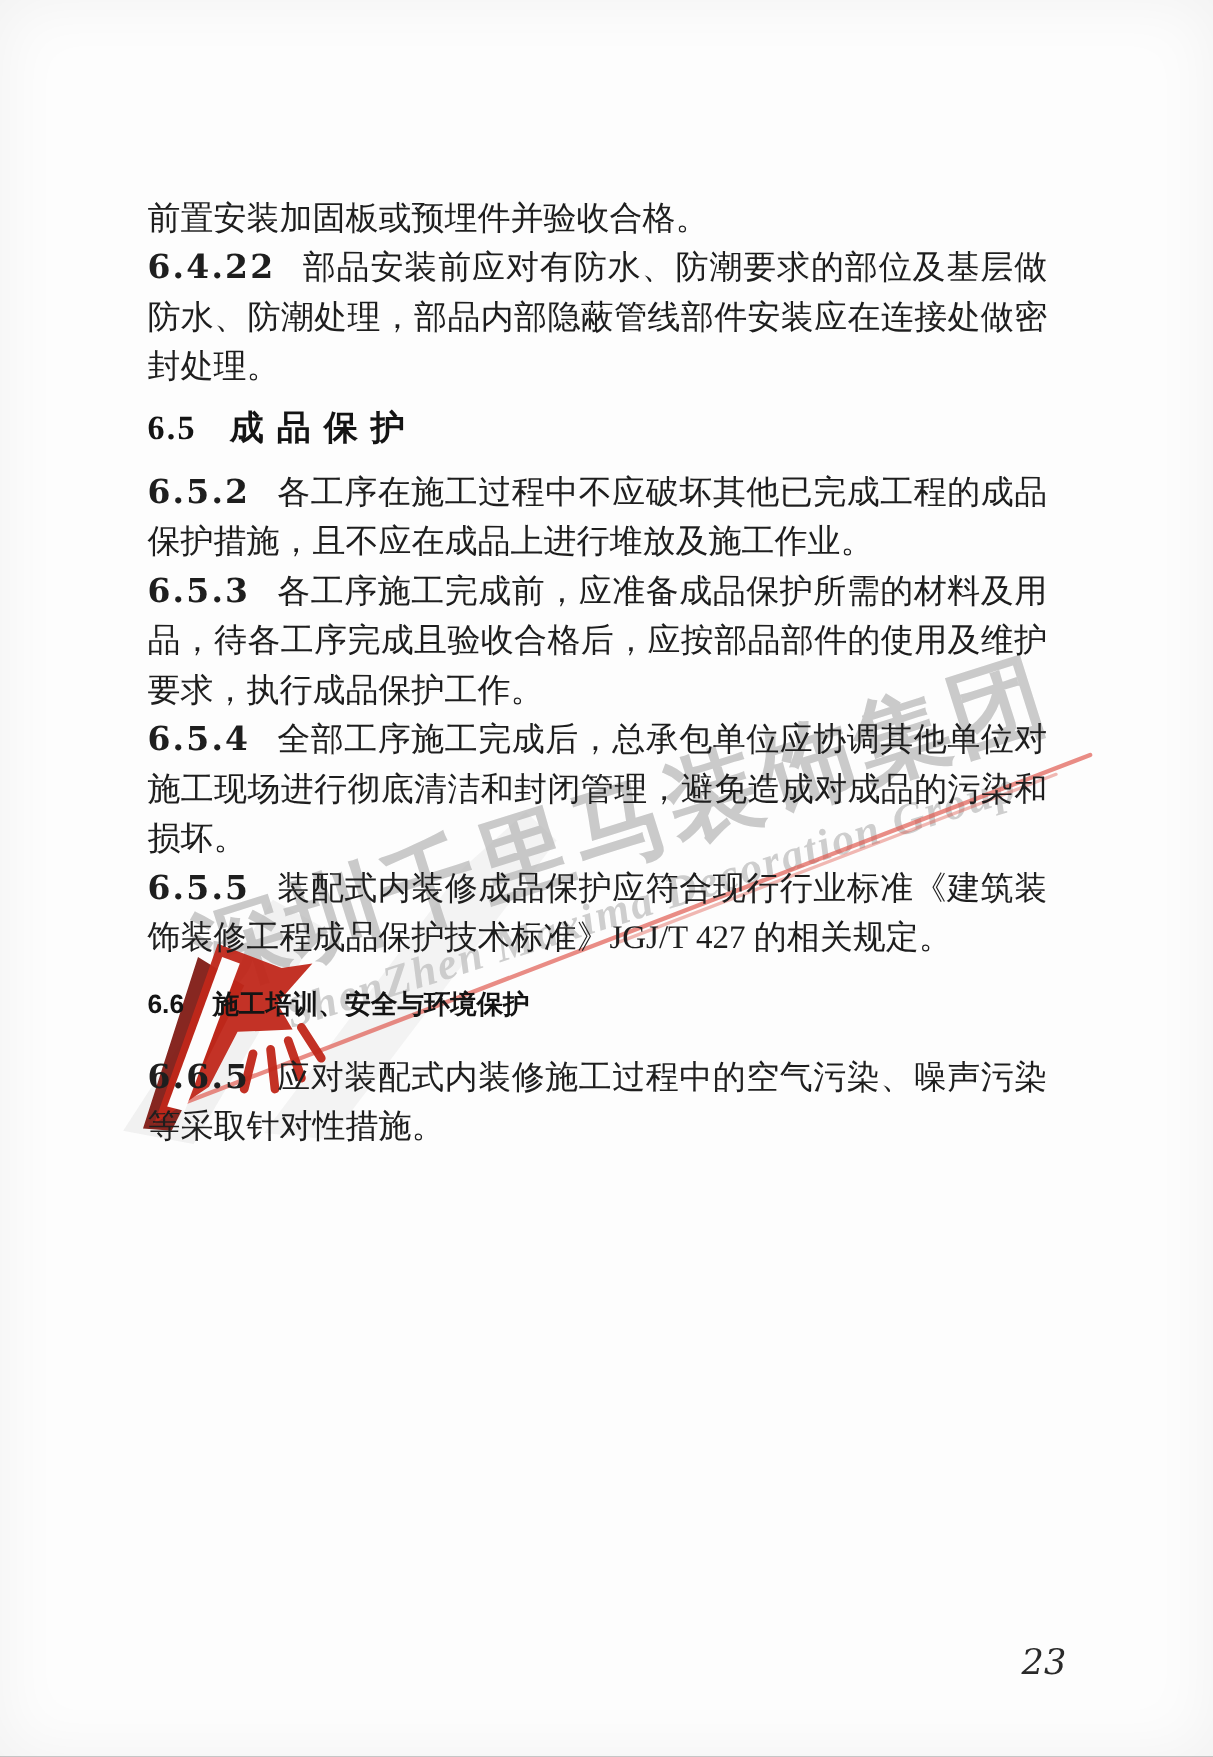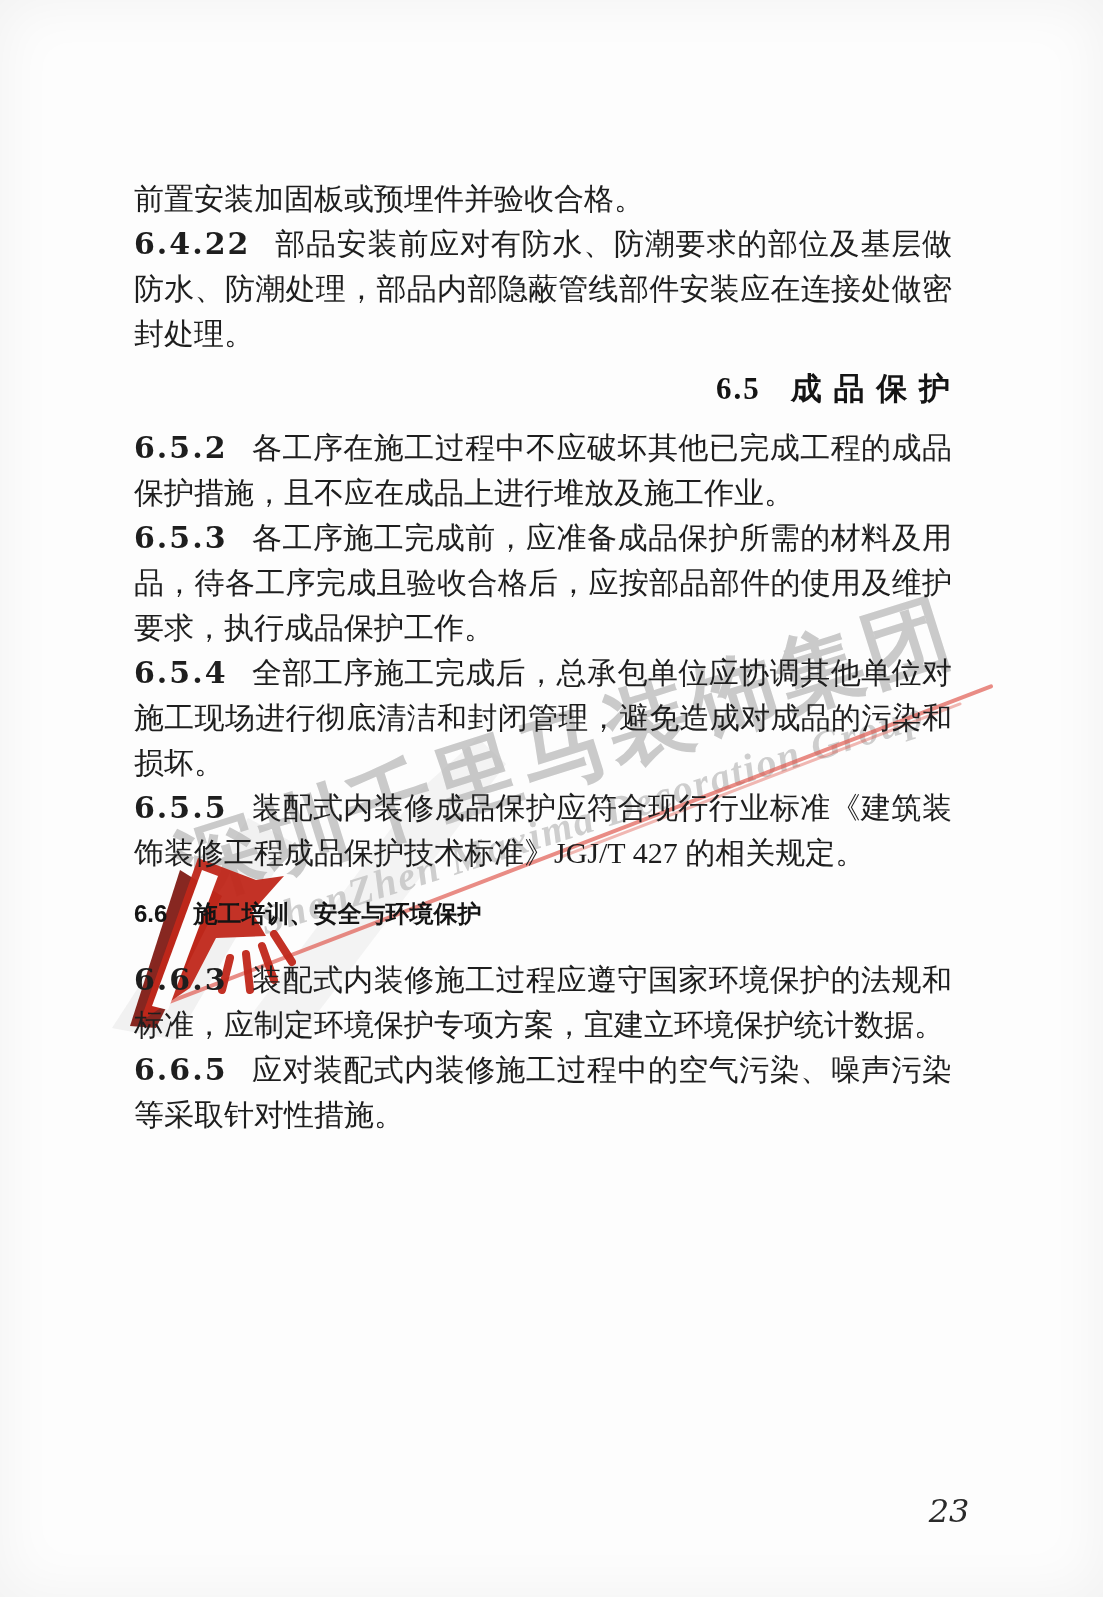--- a/index.html
+++ b/index.html
@@ -54,21 +54,21 @@
     font-size:30px; line-height:45px;
     color:#1e1e1e;
     text-align:justify; text-justify:inter-ideograph;
   }
   .content p { margin:0; }
   .num {
     font-weight:bold; letter-spacing:2px; margin-right:24px;
     font-family:"DejaVu Serif","Liberation Serif",serif;
   }
   .h-serif {
-    font-weight:bold; text-align:right;
+    font-weight:bold; text-align:left;
     font-size:31px; line-height:45px;
     margin:10px 0 14px; color:#141414;
   }
   .h-serif .h-label { margin-right:30px; letter-spacing:2px; }
   .h-serif .h-title { letter-spacing:2px; }
   .h-sans {
     font-family:"Liberation Sans","DejaVu Sans",sans-serif;
     font-weight:bold; 
     font-size:24px; line-height:46px;
     margin:16px 0 20px; color:#141414;
@@ -135,21 +135,20 @@
     <p><span class="num">6.5.3</span><span>各工序施工完成前，应准备成品保护所需的材料及用品，待各工序完成且验收合格后，应按部品部件的使用及维护要求，执行成品保护工作。</span></p>
 
     <p><span class="num">6.5.4</span><span>全部工序施工完成后，总承包单位应协调其他单位对施工现场进行彻底清洁和封闭管理，避免造成对成品的污染和损坏。</span></p>
 
     <p><span class="num">6.5.5</span><span>装配式内装修成品保护应符合现行行业标准《建筑装饰装修工程成品保护技术标准》JGJ/T 427 的相关规定。</span></p>
 
     <h2 class="h-sans"><span class="h-label">6.6</span><span class="h-title">施工培训、安全与环境保护</span></h2>
 
 
 
-    <p><span class="num">6.6.3</span><span>装配式内装修施工过程应遵守国家环境保护的法规和标准，应制定环境保护专项方案，宜建立环境保护统计数据。</span></p>
 
 
     <p><span class="num">6.6.5</span><span>应对装配式内装修施工过程中的空气污染、噪声污染等采取针对性措施。</span></p>
 
   </main>
 
   <div class="pagenum">23</div>
 
 </div>
 

